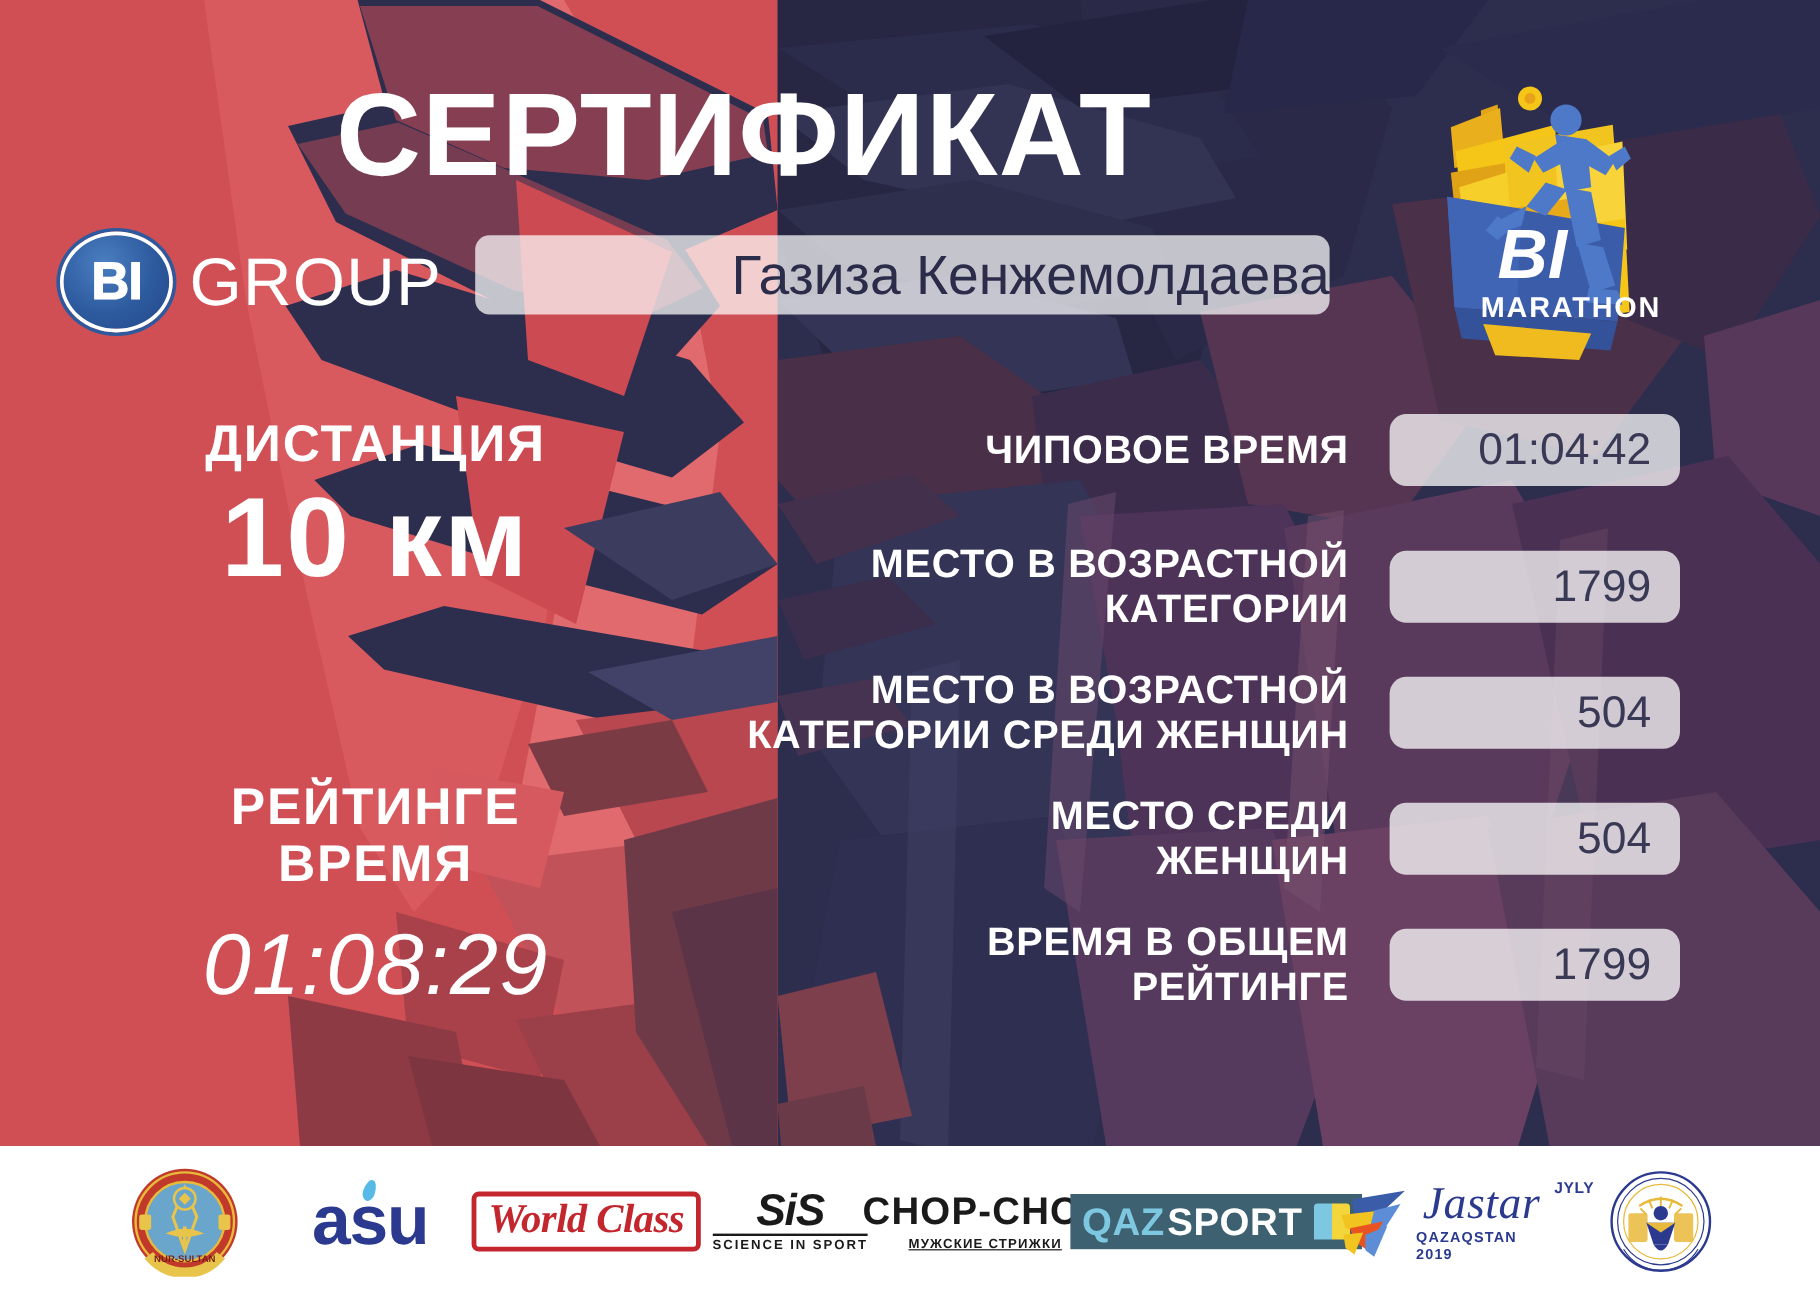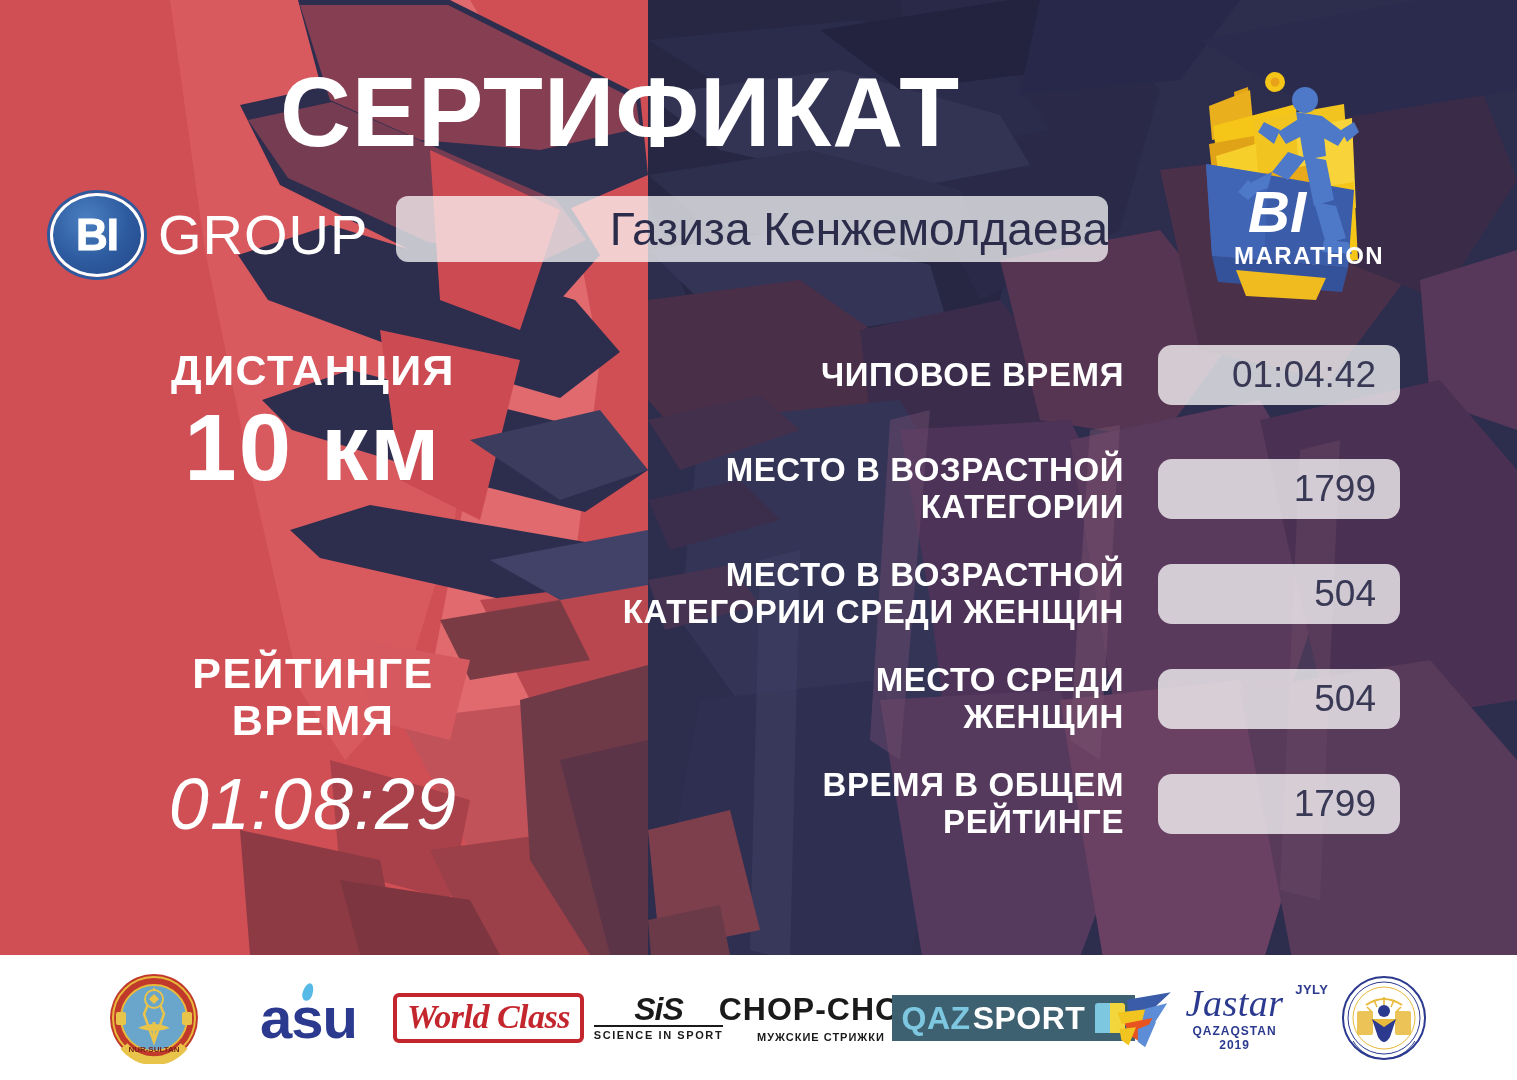--- a/index.html
+++ b/index.html
@@ -125,36 +125,36 @@
     background:#ffffff;
   }
   .wc-text{
     color:#c4262e;font-size:34px;font-weight:bold;font-style:italic;
     font-family:"Liberation Serif",serif;letter-spacing:-0.5px;line-height:1;
     white-space:nowrap;
   }
 
   
   .sis-main{
-    color:#1a1a1a;font-size:32px;font-weight:bold;font-style:italic;
+    color:#1a1a1a;font-size:37px;font-weight:bold;font-style:italic;
     letter-spacing:-1px;line-height:0.95;text-align:center;
   }
   .sis-sub{
     color:#1a1a1a;font-size:11px;font-weight:bold;letter-spacing:1.6px;
     text-align:center;border-top:2px solid #1a1a1a;padding-top:2px;margin-top:1px;
   }
 
   
   .chop-main{
     color:#1a1a1a;font-size:32px;font-weight:bold;letter-spacing:1px;
     text-align:center;line-height:1;white-space:nowrap;
   }
   .chop-sub{
     color:#1a1a1a;font-size:11px;font-weight:bold;letter-spacing:1px;
-    text-align:center;margin-top:6px;white-space:nowrap;
+    text-align:center;margin-top:6px;white-space:nowrap;text-decoration:underline;
   }
 
   
   .qaz-bar{
     background:#3d6170;padding:7px 10px;display:flex;align-items:center;gap:2px;
   }
   .qaz-a{color:#7ec7e0;font-size:32px;font-weight:bold;letter-spacing:0.5px;line-height:1;}
   .qaz-b{color:#ffffff;font-size:32px;font-weight:bold;letter-spacing:0.5px;line-height:1;}
   .qaz-mark{width:30px;height:30px;margin-left:8px;border-radius:3px 3px 0 0;
     background:linear-gradient(to right,#7ec7e0 0 50%,#f2d63c 50% 100%);}
@@ -164,21 +164,21 @@
     color:#2b3a8f;font-size:58px;font-weight:bold;line-height:1;letter-spacing:-1px;
     position:relative;
   }
   .asu-drop{
     position:absolute;top:-6px;right:44px;width:10px;height:18px;
     background:#56b9e6;border-radius:50% 50% 50% 50%/60% 60% 40% 40%;
     transform:rotate(18deg);
   }
 
   
-  .jastar-wrap{display:flex;align-items:center;gap:6px;text-align:center;}
+  .jastar-wrap{display:flex;align-items:center;gap:6px;}
   .jastar-text{display:flex;flex-direction:column;align-items:center;}
   .jastar-name{
     color:#2b3a8f;font-size:38px;font-style:italic;font-family:"Liberation Serif",serif;
     line-height:1;letter-spacing:0.5px;
   }
   .jastar-sub{color:#2b3a8f;font-size:12px;font-weight:bold;letter-spacing:1px;margin-top:2px;}
   .jastar-jyly{color:#2b3a8f;font-size:13px;font-weight:bold;letter-spacing:0.5px;align-self:flex-start;}
 </style>
 </head>
 <body>

